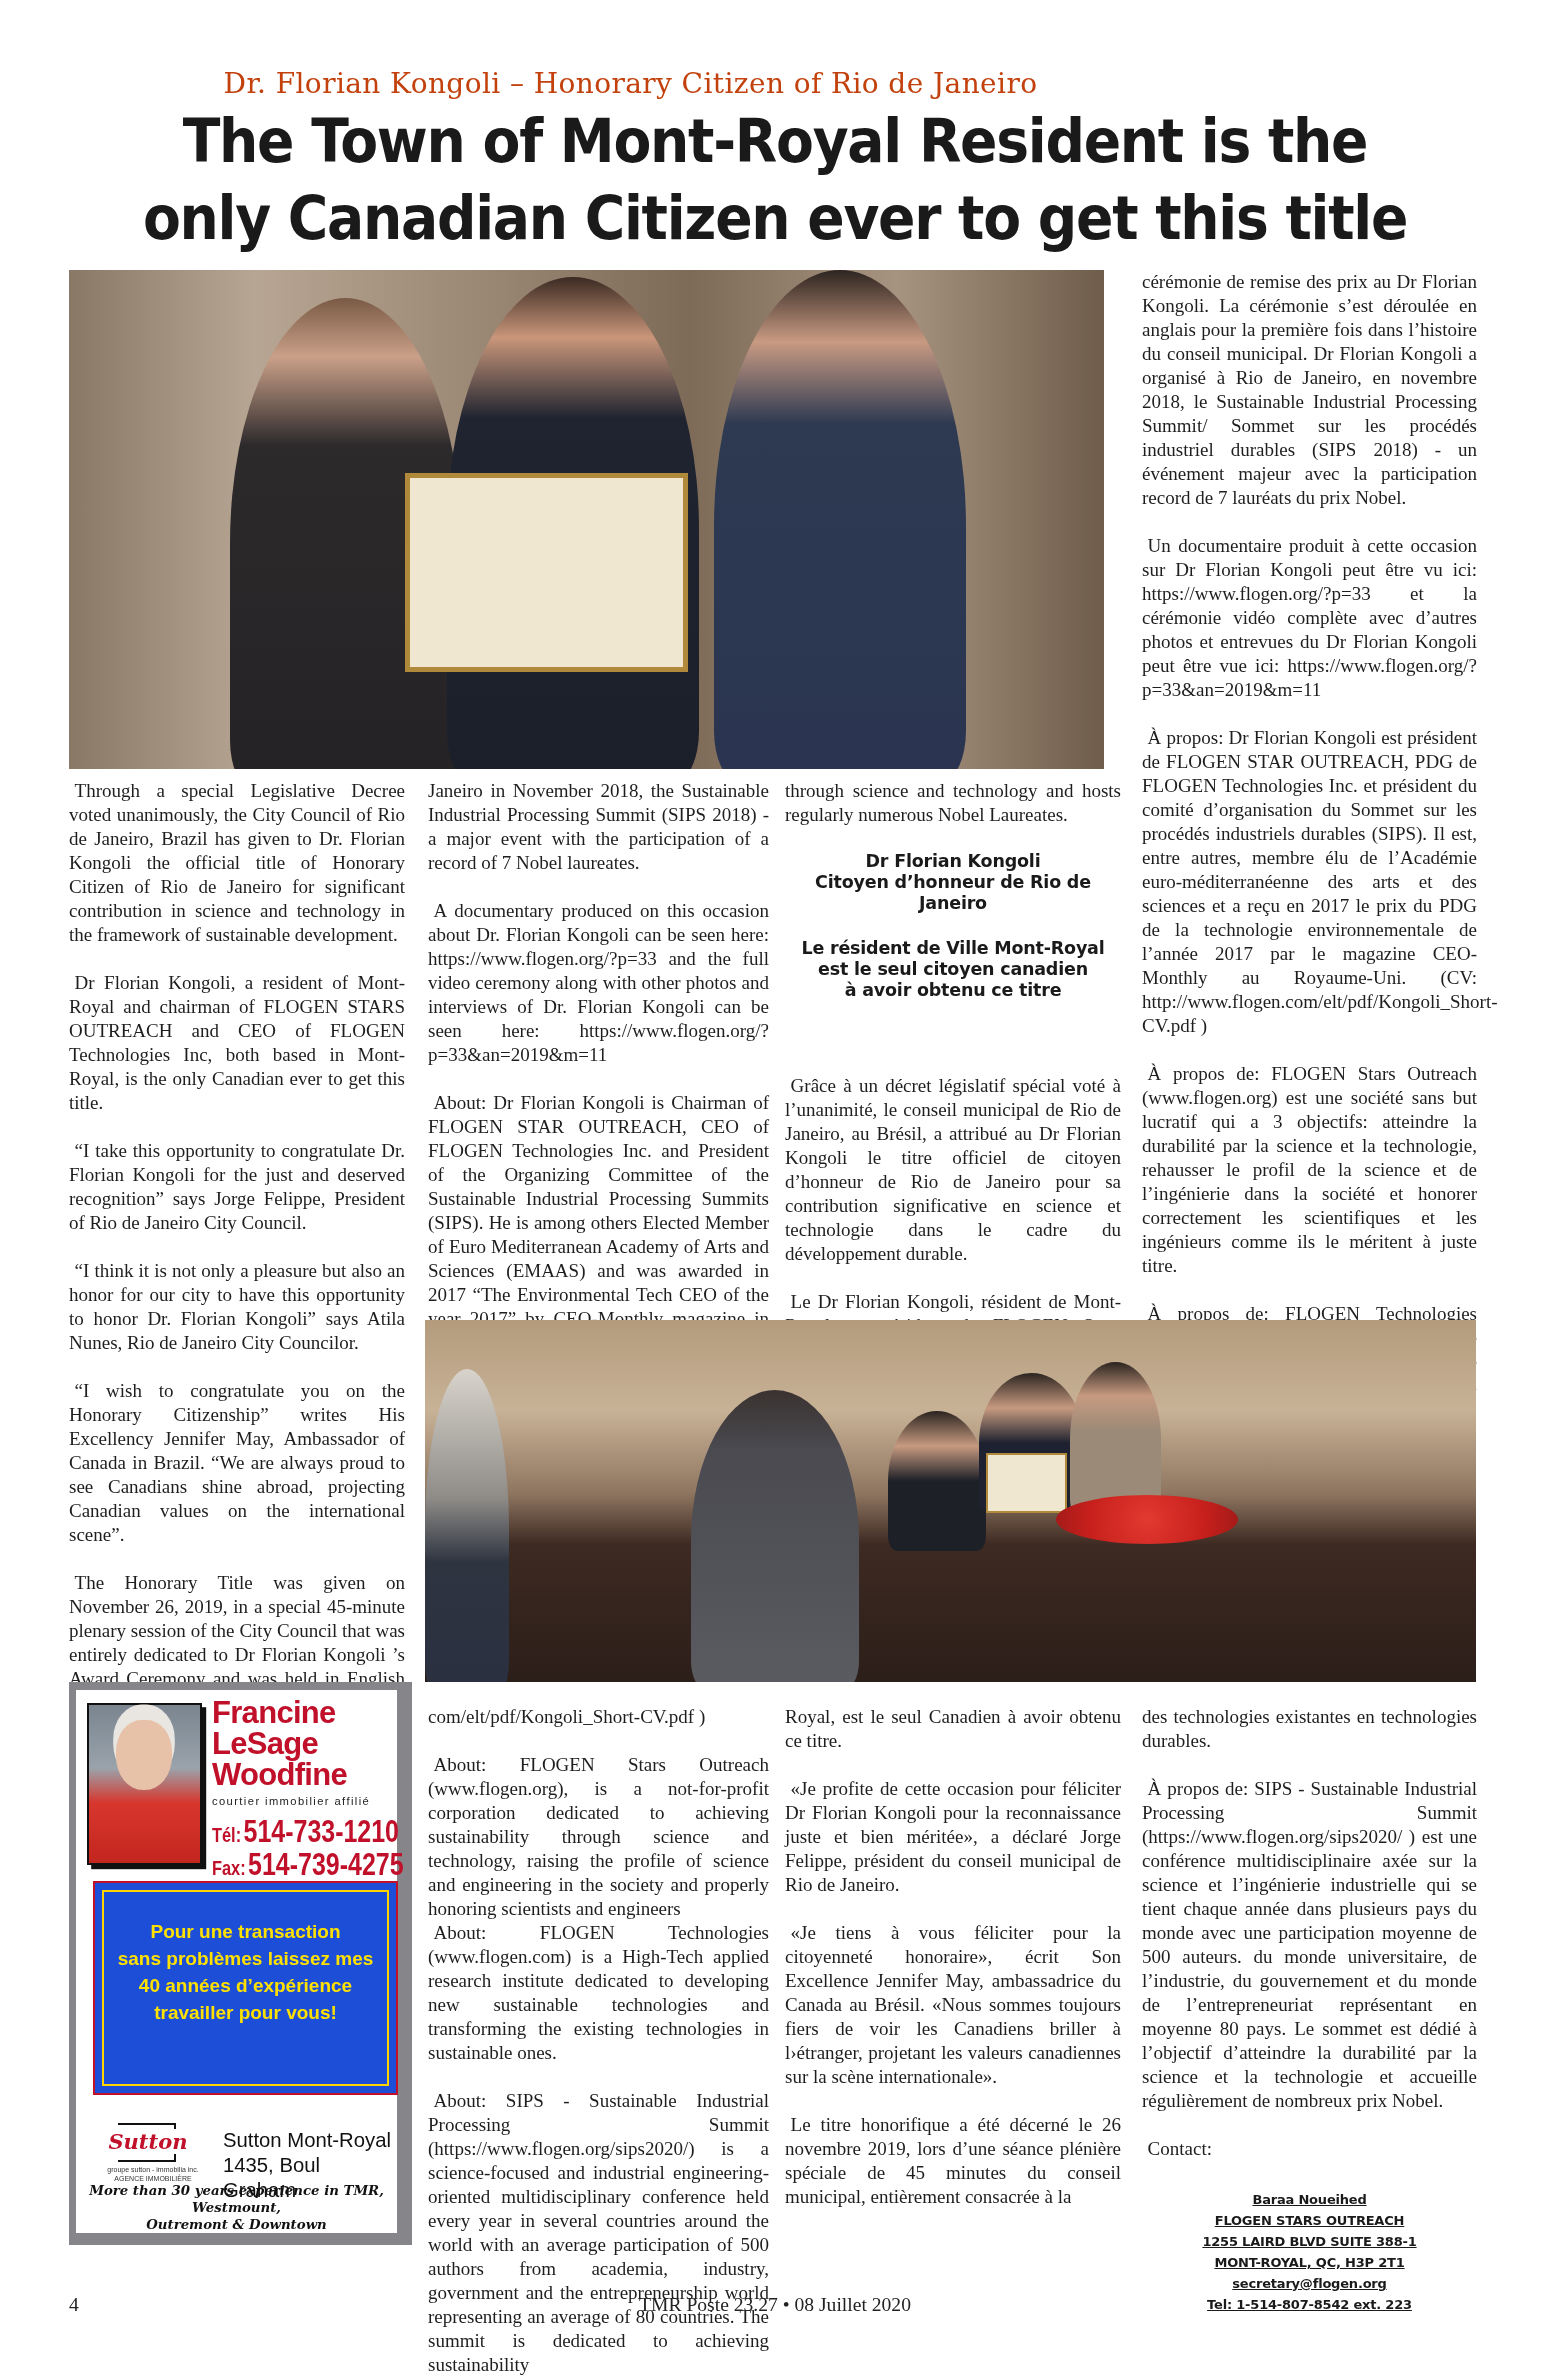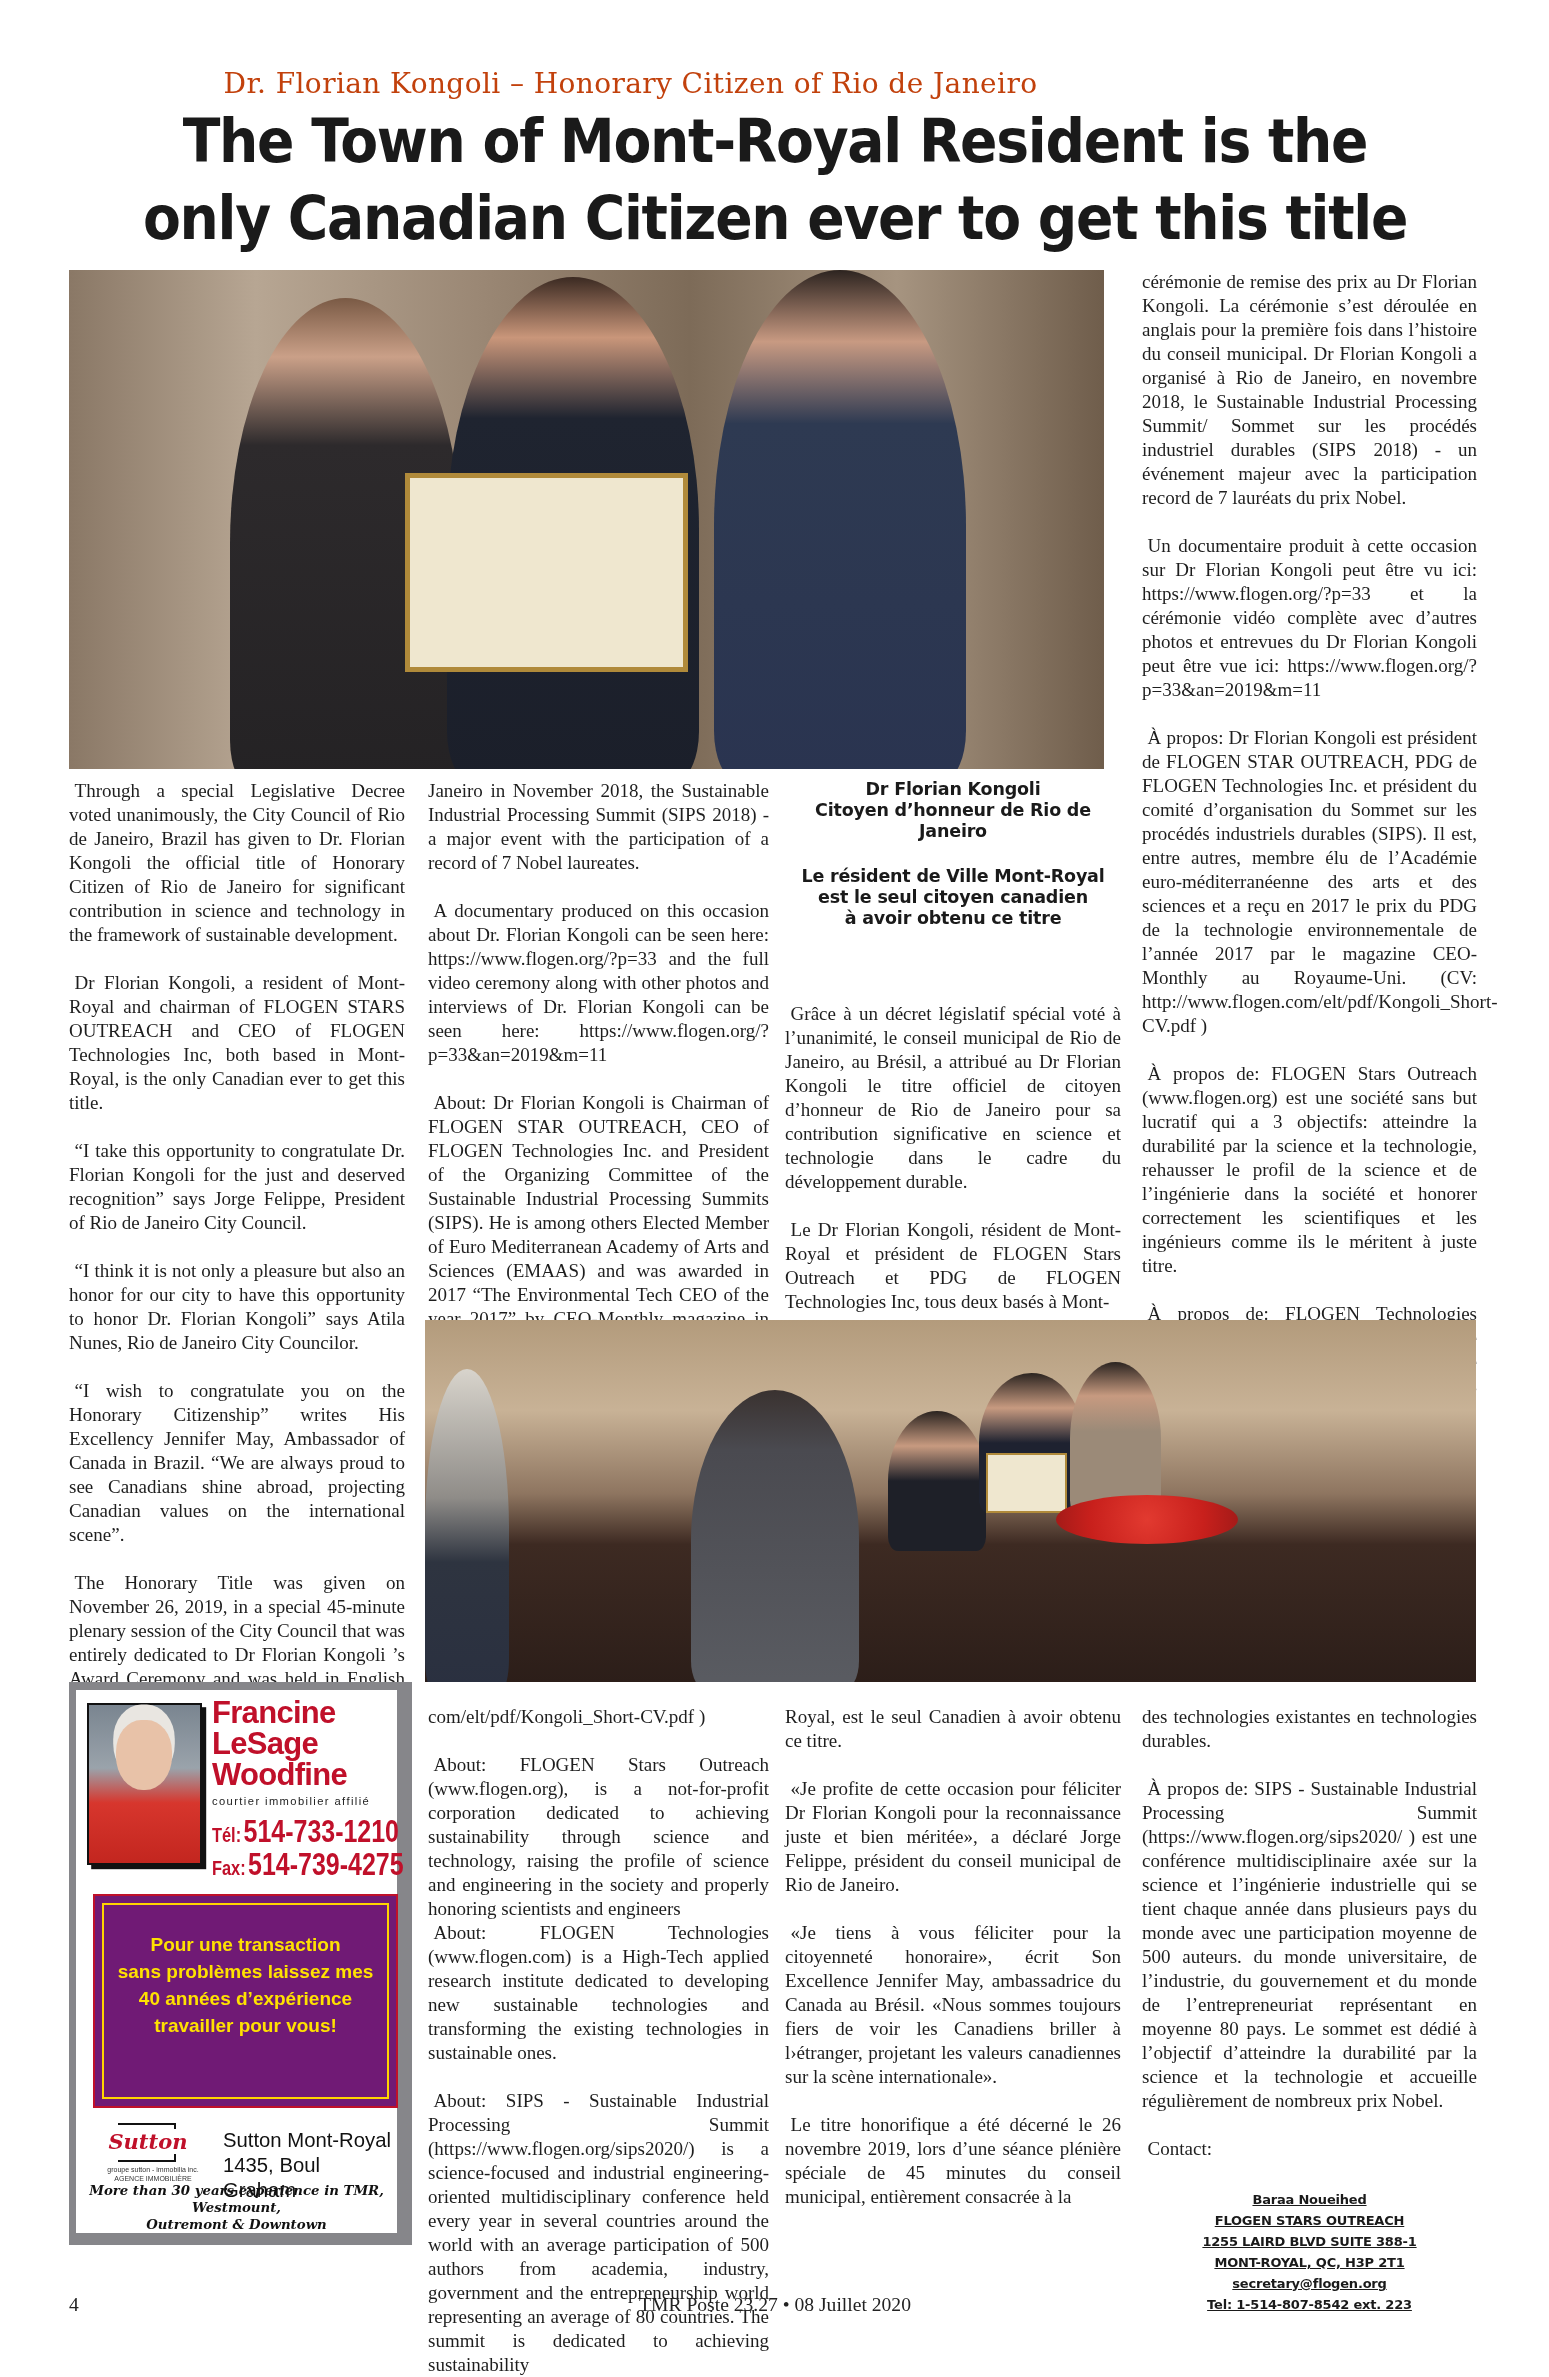--- a/index.html
+++ b/index.html
@@ -32,21 +32,21 @@
   .contact { font-family: "DejaVu Sans", sans-serif; font-weight: bold; font-size: 13px; line-height: 21px; text-align: center; color: #1a1a1a; letter-spacing: -0.2px; text-decoration: underline; }
   .ad-full { left: 69px; top: 1682px; width: 343px; height: 563px; background: #86868a; }
   .ad-full .ad-white { position: absolute; left: 7px; top: 8.4px; width: 321px; height: 543px; background: #ffffff; }
   .ad-photo { position: absolute; left: 11.2px; top: 12.6px; width: 111px; height: 158px; background: linear-gradient(180deg, #7a8590 0%, #9aa3ab 40%, #d7362d 62%, #c3261f 100%); border: 2.1px solid #111; box-shadow: 4.2px 4.2px 0 #111; }
   .ad-photo .face { position: absolute; left: 27px; top: 15.4px; width: 56px; height: 70px; border-radius: 45% 45% 48% 48%; background: #e8c2a8; box-shadow: 0 -12.6px 0 2.8px #e9e6e1; }
   .ad-name { position: absolute; left: 136px; top: 7px; font-family: "Liberation Sans", sans-serif; font-weight: bold; font-size: 31px; line-height: 31px; color: #c0102a; letter-spacing: -0.7px; }
   .ad-role { position: absolute; left: 136px; top: 105px; font-family: "Liberation Sans", sans-serif; font-size: 11.2px; color: #222; letter-spacing: 1.4px; }
   .ad-tel { position: absolute; left: 136px; top: 123px; font-family: "Liberation Sans", sans-serif; font-weight: bold; color: #c0102a; transform: scaleX(0.78); transform-origin: left top; white-space: nowrap; }
   .ad-tel .lbl { font-size: 21px; }
   .ad-tel .num { font-size: 32px; }
-  .ad-banner { position: absolute; left: 17px; top: 204px; width: 301px; height: 210px; background: #701a75; border: 2.8px solid #c0102a; }
+  .ad-banner { position: absolute; left: 17px; top: 191px; width: 301px; height: 210px; background: #1d4ed8; border: 2.8px solid #c0102a; }
   .ad-banner .frame { position: absolute; left: 7px; top: 7px; right: 7px; bottom: 7px; border: 2.1px solid #ffd400; }
   .ad-banner-text { position: absolute; left: 0; right: 0; top: 35px; text-align: center; font-family: "Liberation Sans", sans-serif; font-weight: bold; font-size: 19px; line-height: 27px; color: #ffe100; }
   .ad-banner-text2 { position: absolute; left: 0; right: 0; top: 154px; text-align: center; font-family: "Liberation Sans", sans-serif; font-weight: bold; font-size: 19px; line-height: 27px; color: #ffe100; }
   .sutton-logo { position: absolute; left: 42px; top: 433px; width: 56px; height: 35px; border: 2.1px solid #111; border-left: none; }
   .sutton-word { position: absolute; left: 31px; top: 439px; font-family: "DejaVu Serif", serif; font-style: italic; font-weight: bold; font-size: 21px; color: #c0102a; background: #fff; padding: 0 1.4px; }
   .sutton-sub { position: absolute; left: 21px; top: 475px; width: 112px; text-align: center; font-family: "Liberation Sans", sans-serif; font-size: 7px; line-height: 9px; color: #333; }
   .sutton-addr { position: absolute; left: 147px; top: 438px; font-family: "Liberation Sans", sans-serif; font-size: 20.3px; line-height: 25px; color: #111; }
   .ad-tag { position: absolute; left: 4.2px; right: 4.2px; top: 492px; text-align: center; font-family: "DejaVu Serif", serif; font-style: italic; font-weight: bold; font-size: 13.3px; line-height: 17px; color: #111; }
 
   .footer-page { left: 69px; top: 2294px; font-family: "Liberation Serif", serif; font-size: 19.6px; color: #222; }
@@ -76,20 +76,21 @@
   <p class="tight">The Honorary Title was given on November 26, 2019, in a special 45-minute plenary session of the City Council that was entirely dedicated to Dr Florian Kongoli ’s Award Ceremony and was held in English for the first time in the city council history. Dr. Florian Kongoli organized in Rio de</p>
 </div>
 
 <div class="abs col c2" style="top:779px;">
   <p class="cont">Janeiro in November 2018, the Sustainable Industrial Processing Summit (SIPS 2018) - a major event with the participation of a record of 7 Nobel laureates.</p>
   <p>A documentary produced on this occasion about Dr. Florian Kongoli can be seen here: https://www.flogen.org/?p=33 and the full video ceremony along with other photos and interviews of Dr. Florian Kongoli can be seen here: https://www.flogen.org/?p=33&amp;an=2019&amp;m=11</p>
   <p class="tight">About: Dr Florian Kongoli is Chairman of FLOGEN STAR OUTREACH, CEO of FLOGEN Technologies Inc. and President of the Organizing Committee of the Sustainable Industrial Processing Summits (SIPS).  He is among others Elected Member of Euro Mediterranean Academy of Arts and Sciences (EMAAS) and was awarded in 2017 “The Environmental Tech CEO of the year 2017” by CEO-Monthly magazine in UK. (CV: http://www.flogen.</p>
 </div>
 
 <div class="abs col c3" style="top:779px;">
+  <p class="cont">through science and technology and hosts regularly numerous Nobel Laureates.</p>
   <div class="subhead">
     <div>Dr Florian Kongoli</div>
     <div>Citoyen d’honneur de Rio de Janeiro</div>
   </div>
   <div class="subhead" style="margin-bottom:73px;">
     <div>Le résident de Ville Mont-Royal</div>
     <div>est le seul citoyen canadien</div>
     <div>à avoir obtenu ce titre</div>
   </div>
   <p>Grâce à un décret législatif spécial voté à l’unanimité, le conseil municipal de Rio de Janeiro, au Brésil, a attribué au Dr Florian Kongoli le titre officiel de citoyen d’honneur de Rio de Janeiro pour sa contribution significative en science et technologie dans le cadre du développement durable.</p>

